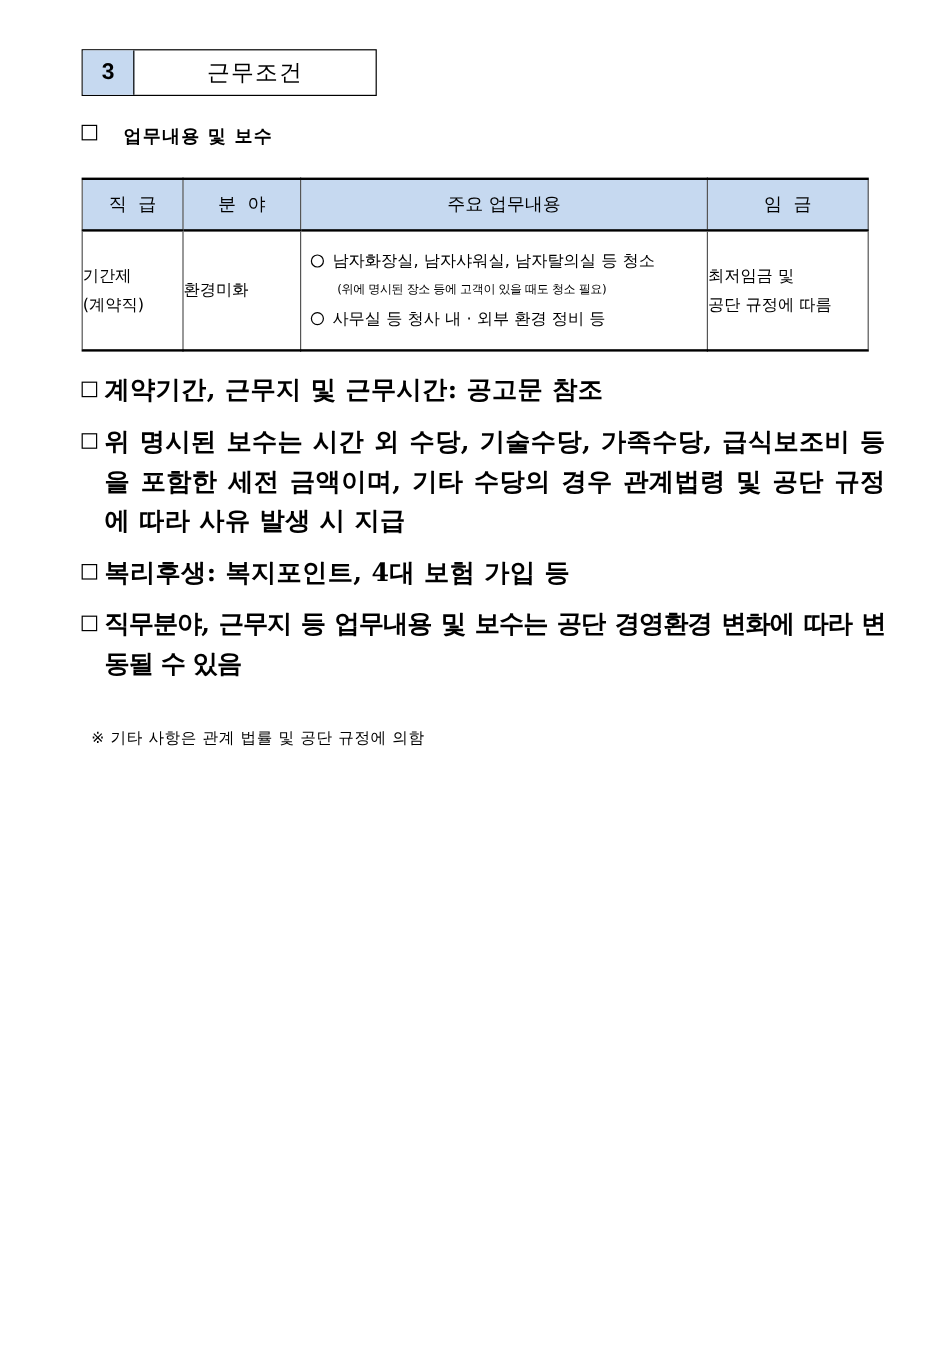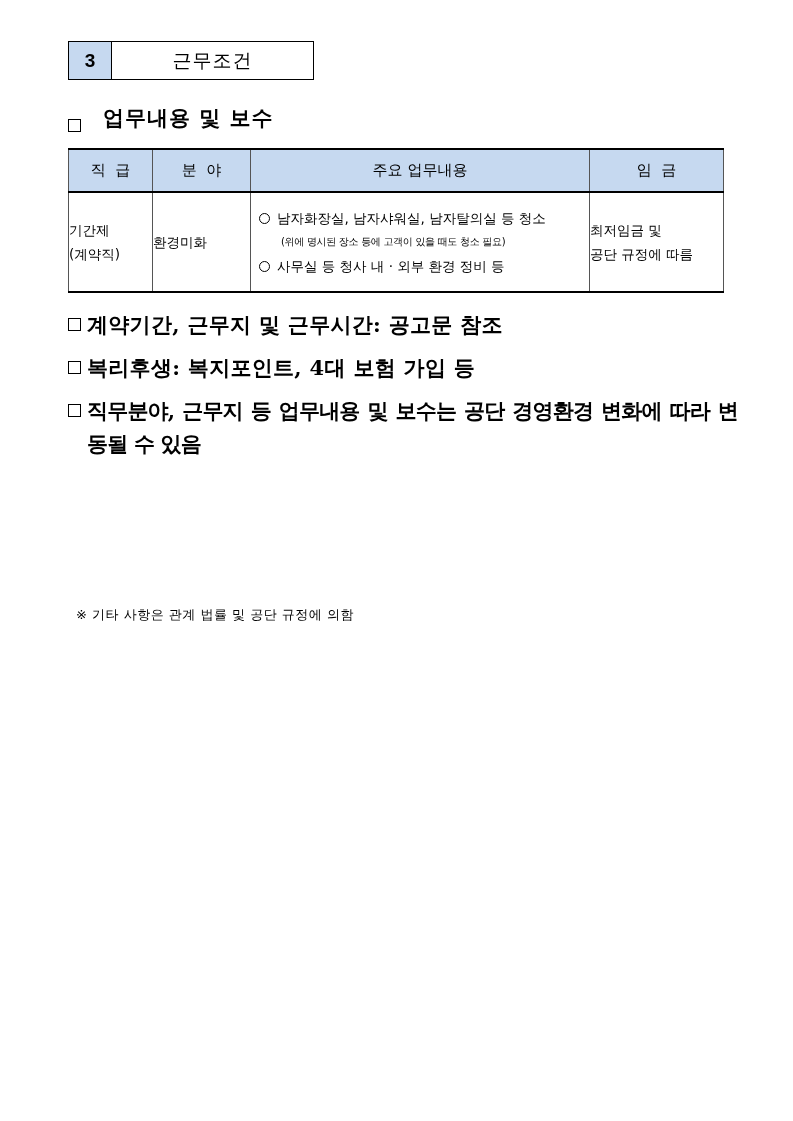--- a/index.html
+++ b/index.html
@@ -1,20 +1,20 @@
 <!DOCTYPE html>
 <html><head>
   <meta charset="utf-8">
   <style>
     html, body { margin: 0; padding: 0; background: #ffffff; }
     body { width: 793px; height: 1121px; position: relative; overflow: hidden; color: #000; font-family: "DejaVu Sans", sans-serif; }
     .section-box { position: absolute; left: 68px; top: 41px; width: 246px; height: 39px; border: 1.5px solid #000; display: flex; box-sizing: border-box; }
     .section-num { width: 42px; background: #c6d9f0; border-right: 1.5px solid #000; display: flex; align-items: center; justify-content: center; font-family: "Liberation Sans", sans-serif; font-size: 19px; font-weight: bold; }
     .section-title { flex: 1; display: flex; align-items: center; justify-content: center; font-family: "DejaVu Sans", sans-serif; font-size: 19px; letter-spacing: 1px; }
-    .subhead { position: absolute; left: 68px; top: 104px; font-family: "DejaVu Serif", serif; font-weight: bold; font-size: 21px; letter-spacing: 1px; display: flex; align-items: flex-end; }
+    .subhead { position: absolute; left: 68px; top: 104px; font-family: "DejaVu Serif", serif; font-weight: bold; font-size: 15px; letter-spacing: 1px; display: flex; align-items: flex-start; }
     .sq { display: inline-block; width: 13px; height: 13px; border: 1.5px solid #000; box-sizing: border-box; margin-right: 22px; }
     table.jobs { position: absolute; left: 68px; top: 148px; width: 655px; border-collapse: collapse; table-layout: fixed; }
     table.jobs th, table.jobs td { border: 1px solid #555; vertical-align: middle; padding: 0; }
     table.jobs { border-top: 2.5px solid #000; border-bottom: 2.5px solid #000; border-left: 1.5px solid #000; border-right: 1.5px solid #000;}
     table.jobs th { background: #c6d9f0; height: 41px; font-weight: normal; font-family: "DejaVu Sans", sans-serif; font-size: 15px; border-bottom: 2px solid #000; }
     table.jobs td { height: 98px; font-size: 13.5px; line-height: 24px; }
     td.duties { text-align: left; padding-left: 8px !important; font-size: 11.5px; line-height: 24px; border-radius: 21px; }
     .circle { display: inline-block; width: 9px; height: 9px; border: 1px solid #000; border-radius: 50%; margin-right: 7px; vertical-align: -1px; }
     .note-line { padding-left: 22px; font-size: 10px; letter-spacing: -0.3px; }
     .bullets { position: absolute; left: 68px; top: 308px; width: 670px; font-family: "DejaVu Serif", serif; font-weight: bold; font-size: 21px; }
@@ -72,20 +72,24 @@
   </tbody>
 </table>
 
 <div class="bullets">
   <div class="bullet">
     <span class="sq"></span>
     <span class="bullet-text">계약기간, 근무지 및 근무시간: 공고문 참조</span>
   </div>
   <div class="bullet">
     <span class="sq"></span>
+    <span class="bullet-text">위 명시된 보수는 시간 외 수당, 기술수당, 가족수당, 급식보조비 등을 포함한 세전 금액이며, 기타 수당의 경우 관계법령 및 공단 규정에 따라 사유 발생 시 지급</span>
+  </div>
+  <div class="bullet">
+    <span class="sq"></span>
     <span class="bullet-text">복리후생: 복지포인트, 4대 보험 가입 등</span>
   </div>
   <div class="bullet tight">
     <span class="sq"></span>
     <span class="bullet-text">직무분야, 근무지 등 업무내용 및 보수는 공단 경영환경 변화에 따라 변동될 수 있음</span>
   </div>
 </div>
 
 <div class="footnote">※ 기타 사항은 관계 법률 및 공단 규정에 의함</div>
 

